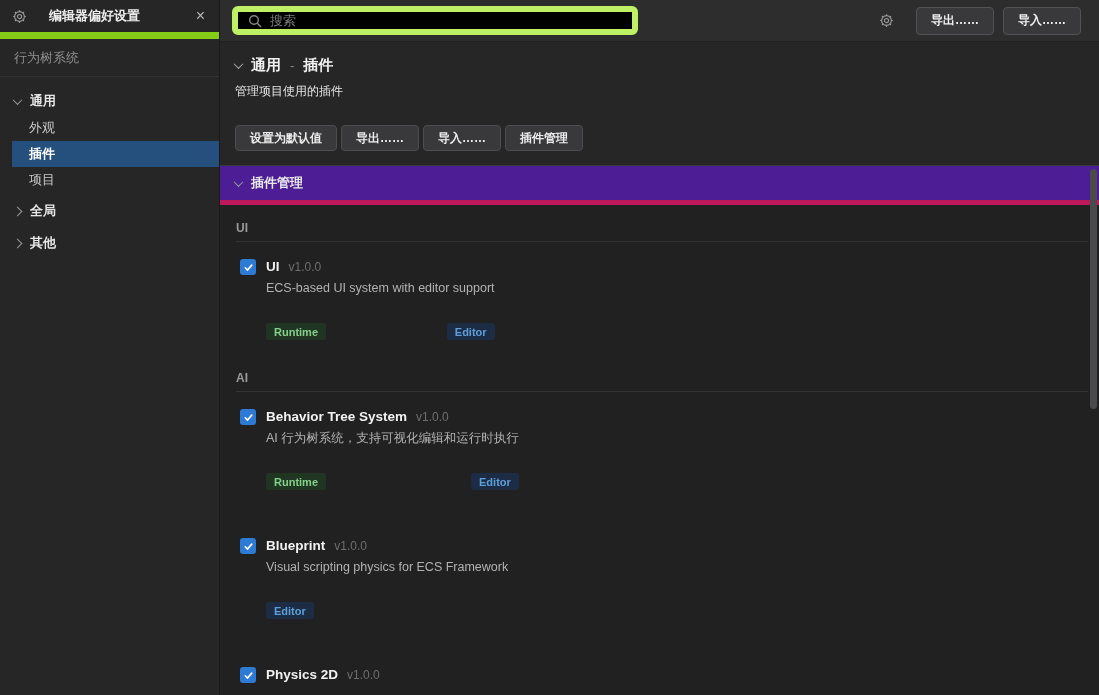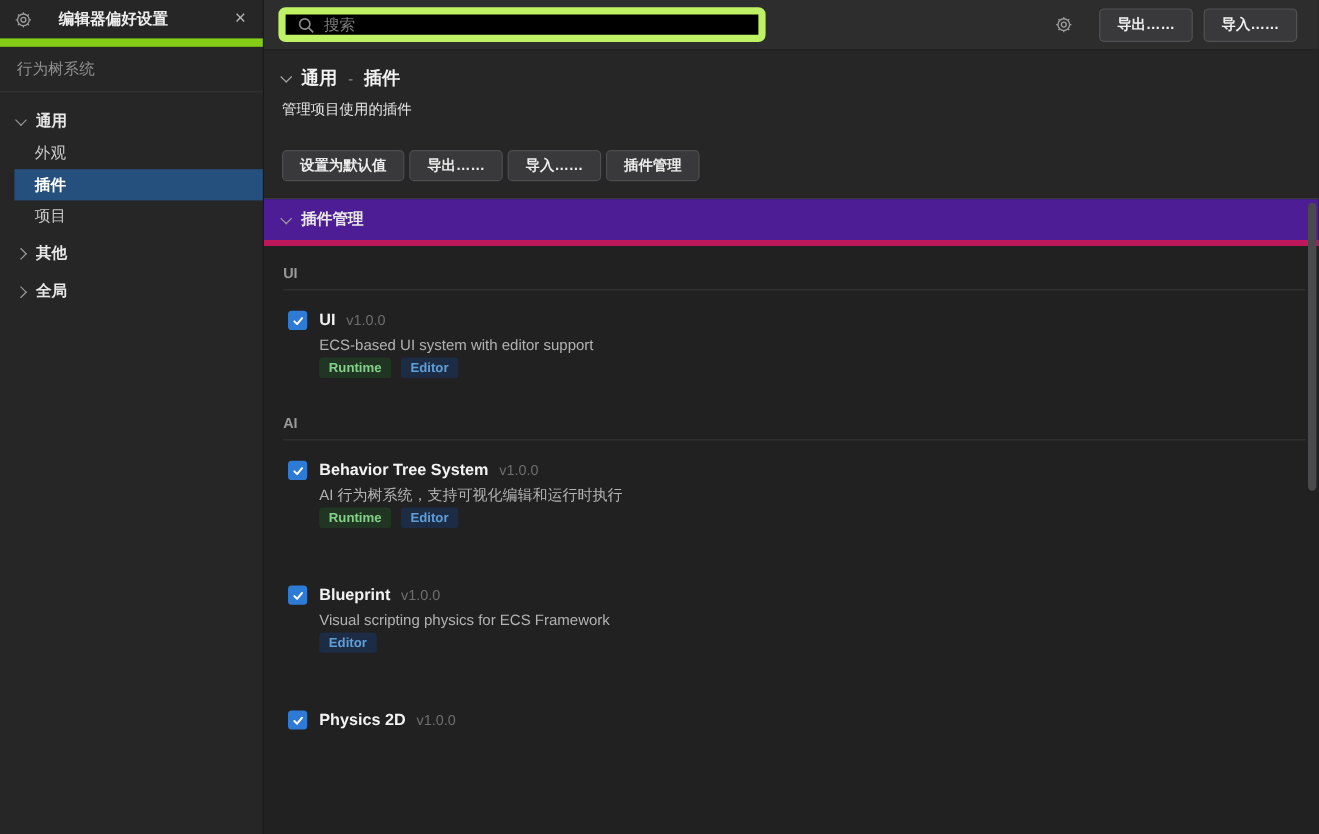--- a/index.html
+++ b/index.html
@@ -50,21 +50,21 @@
 
   .category { padding-top:16px; }
   .cat-label { font-size:12px; font-weight:bold; color:#9a9a9a; padding-bottom:6px; border-bottom:1px solid #323334; }
   .plugin-entry { display:flex; gap:10px; padding:17px 0 15px 4px; }
   .checkbox { width:16px; height:16px; min-width:16px; border-radius:3px; background:var(--checkbox-blue,#2e7bd6); display:inline-flex; align-items:center; justify-content:center; cursor:pointer; margin-top:0; }
   .plugin-info { display:flex; flex-direction:column; }
   .title-row { display:flex; align-items:baseline; gap:9px; line-height:16px; }
   .plugin-name { font-weight:bold; color:#f2f2f2; font-size:13.5px; }
   .plugin-version { color:#6e6e6e; font-size:12px; }
   .plugin-desc { margin-top:6px; color:#b2b2b2; font-size:12.5px; line-height:15px; }
-  .plugin-tags { margin-top:2px; display:flex; gap:8px; }
+  .plugin-tags { margin-top:27px; display:flex; gap:8px;justify-content:space-between; }
   .tag { height:17px; display:inline-flex; align-items:center; padding:0 8px; border-radius:3px; font-size:11px; font-weight:bold; }
   .tag.runtime { background:var(--runtime-tag-bg,#213622); color:var(--runtime-tag-text,#84d08a); }
   .tag.editor { background:var(--editor-tag-bg,#1c2c45); color:var(--editor-tag-text,#5f9fd8); }
 
   .scrollbar-thumb { position:absolute; right:2px; top:3px; width:7px; height:240px; background:#4a4a4c; border-radius:4px; cursor:pointer; }
 </style>
 </head>
 <body>
 
 <aside class="sidebar">
@@ -88,27 +88,27 @@
         <span class="chev down"></span>
         <span>通用</span>
       </div>
       <div class="sb-item">外观</div>
       <div class="sb-item selected">插件</div>
       <div class="sb-item">项目</div>
     </div>
     <div class="sb-group">
       <div class="sb-group-header">
         <span class="chev right"></span>
-        <span>其他</span>
+        <span>全局</span>
       </div>
     </div>
     <div class="sb-group">
       <div class="sb-group-header">
         <span class="chev right"></span>
-        <span>全局</span>
+        <span>其他</span>
       </div>
     </div>
   </nav>
 </aside>
 
 <div class="main">
 
   <div class="topbar">
     <div class="search">
       <span style="display:inline-flex;">

